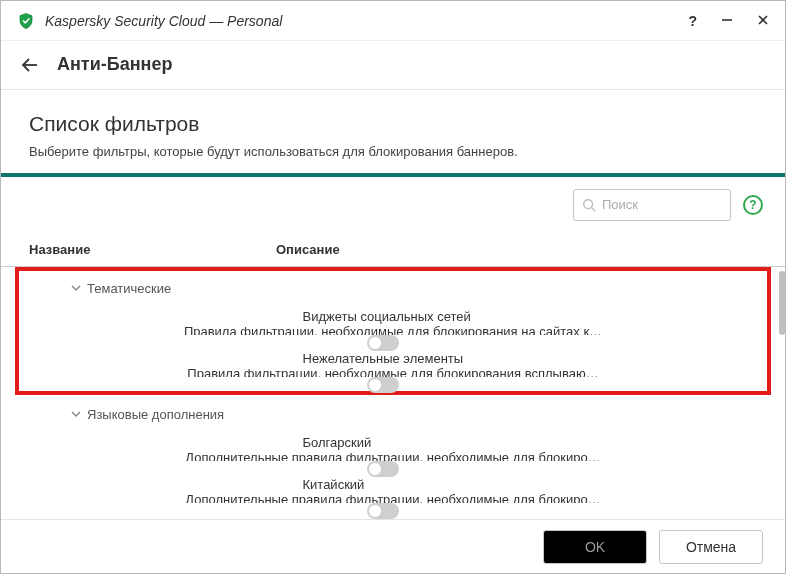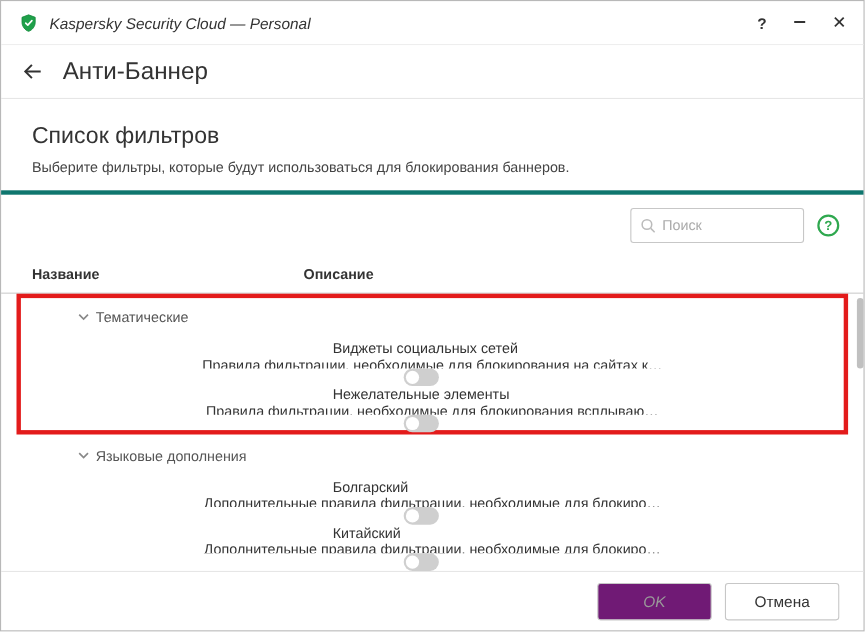--- a/index.html
+++ b/index.html
@@ -43,21 +43,21 @@
     align-items: center;
     padding: 0 20px;
     gap: 18px;
     border-bottom: 1px solid #e6e6e6;
   }
   .back-btn {
     width: 18px; height: 18px;
     display: inline-flex; align-items: center; justify-content: center;
     cursor: pointer; font-size: 18px; color:#333;
   }
-  .section-title { font-size: 22px; font-weight: 400; }
+  .section-title { font-size: 18px; font-weight: 700; }
   
   .content-top { padding: 22px 28px 14px 28px; }
   .page-heading { font-size: 21px; font-weight: 400; margin-bottom: 8px; }
   .page-subtitle { font-size: 13px; color: #444; }
   
   .toolbar {
     border-top: 4px solid #0f766e;
     padding: 12px 22px;
     display: flex;
     justify-content: flex-end;
@@ -149,21 +149,21 @@
     display: flex;
     align-items: center;
     justify-content: flex-end;
     gap: 12px;
     padding: 0 22px;
   }
   .btn {
     min-width: 104px; height: 34px; border:1px solid #c7c7c7; border-radius:3px;
     background:#fff; font-size:14px; cursor:pointer; color:#333;
   }
-  .btn.disabled { background:#701a75; color:#9a9a9a; cursor:default;font-style:italic; }
+  .btn.disabled { background:#000000; color:#9a9a9a; cursor:default; }
 </style>
 </head>
 <body>
 
 <div class="window">
 
   <div class="titlebar">
     <span class="app-logo">
       <svg viewBox="0 0 24 24" width="18" height="18">
         <path d="M12 2 L20 5 V11 C20 16 16.5 20.5 12 22 C7.5 20.5 4 16 4 11 V5 Z" fill="#1fa04a" stroke="#148a3c" stroke-width="1"></path>

